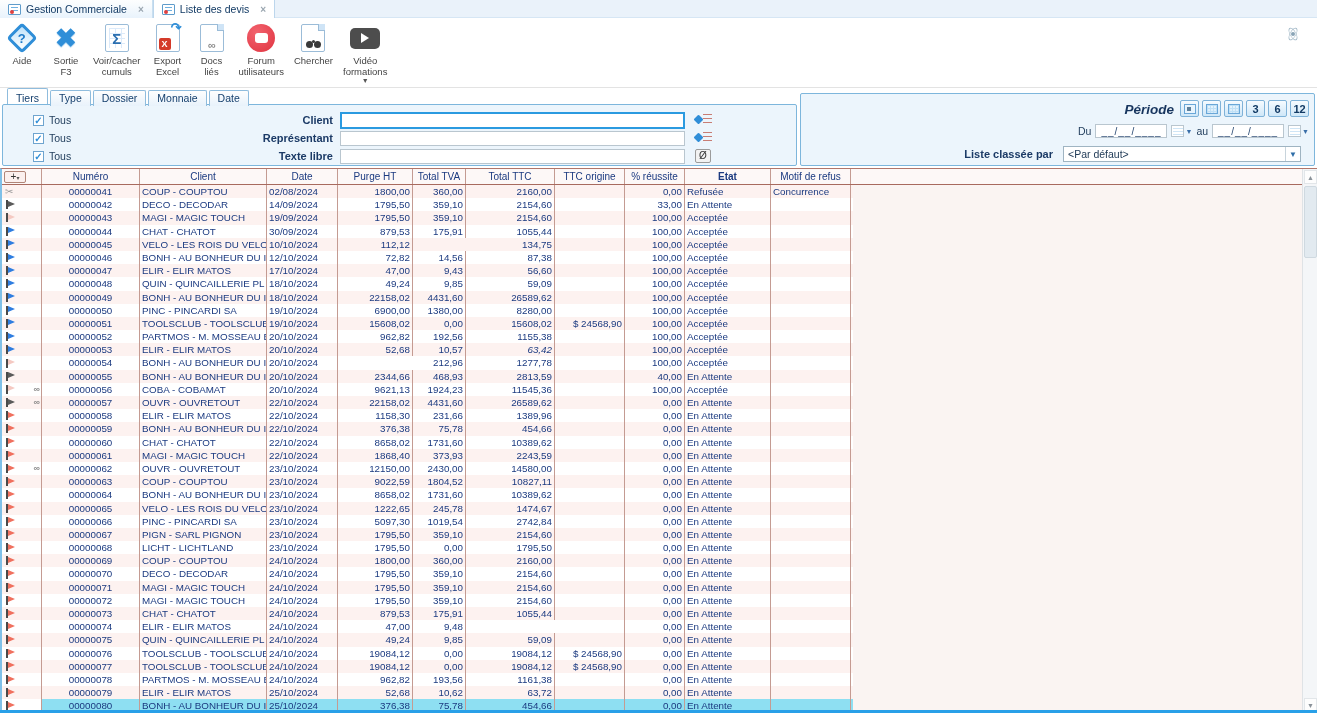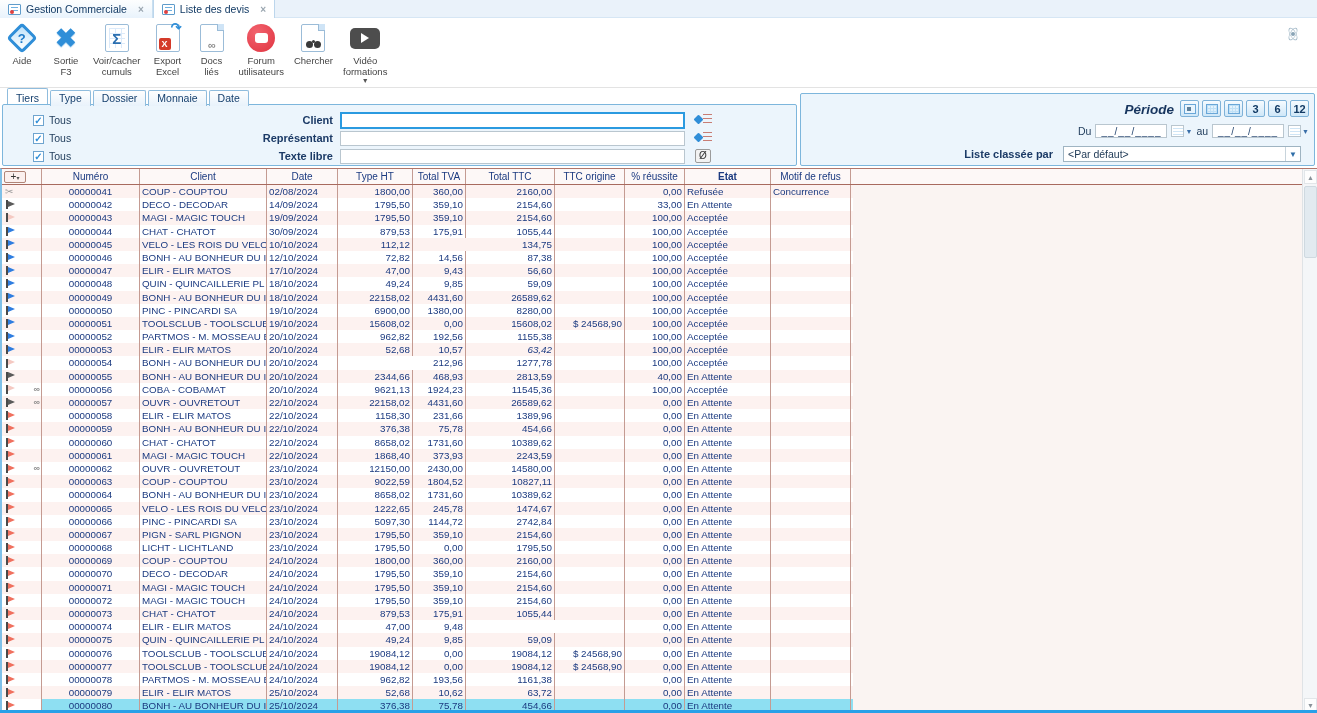--- a/index.html
+++ b/index.html
@@ -324,21 +324,21 @@
   </div>
 
   <div class="gridwrap">
     <div class="ghead" id="ghead">
         <div class="gh plus" style="width: 40px;">
           <span class="plusbtn">+<i>▾</i></span>
         </div>
         <div class="gh" style="width: 98px;">Numéro</div>
         <div class="gh" style="width: 127px;">Client</div>
         <div class="gh" style="width: 71px;">Date</div>
-        <div class="gh" style="width: 75px;">Type HT</div>
+        <div class="gh" style="width: 75px;">Purge HT</div>
         <div class="gh" style="width: 53px;">Total TVA</div>
         <div class="gh" style="width: 89px;">Total TTC</div>
         <div class="gh" style="width: 70px;">TTC origine</div>
         <div class="gh" style="width: 60px;">% réussite</div>
         <div class="gh" style="width: 86px; font-weight: bold;">Etat</div>
         <div class="gh" style="width: 80px;">Motif de refus</div>
       </div>
     <div class="grows" id="grows">
         <div class="grow stripe">
           <div class="gc iconcol" style="width: 40px;">
@@ -719,21 +719,21 @@
           <div class="gc lt" style="width: 80px;"></div>
         </div>
         <div class="grow">
           <div class="gc iconcol" style="width: 40px;">
             <span class="flag" style="--fc: #f0705e;"></span>
           </div>
           <div class="gc num" style="width: 98px;">00000066</div>
           <div class="gc lt" style="width: 127px;">PINC - PINCARDI SA</div>
           <div class="gc lt" style="width: 71px;">23/10/2024</div>
           <div class="gc rt" style="width: 75px;">5097,30</div>
-          <div class="gc rt" style="width: 53px;">1144,72</div>
+          <div class="gc rt" style="width: 53px;">1019,54</div>
           <div class="gc rt" style="width: 89px;">2742,84</div>
           <div class="gc rt" style="width: 70px;"></div>
           <div class="gc rt" style="width: 60px;">0,00</div>
           <div class="gc lt" style="width: 86px;">En Attente</div>
           <div class="gc lt" style="width: 80px;"></div>
         </div>
         <div class="grow stripe">
           <div class="gc iconcol" style="width: 40px;">
             <span class="flag" style="--fc: #f0705e;"></span>
           </div>

